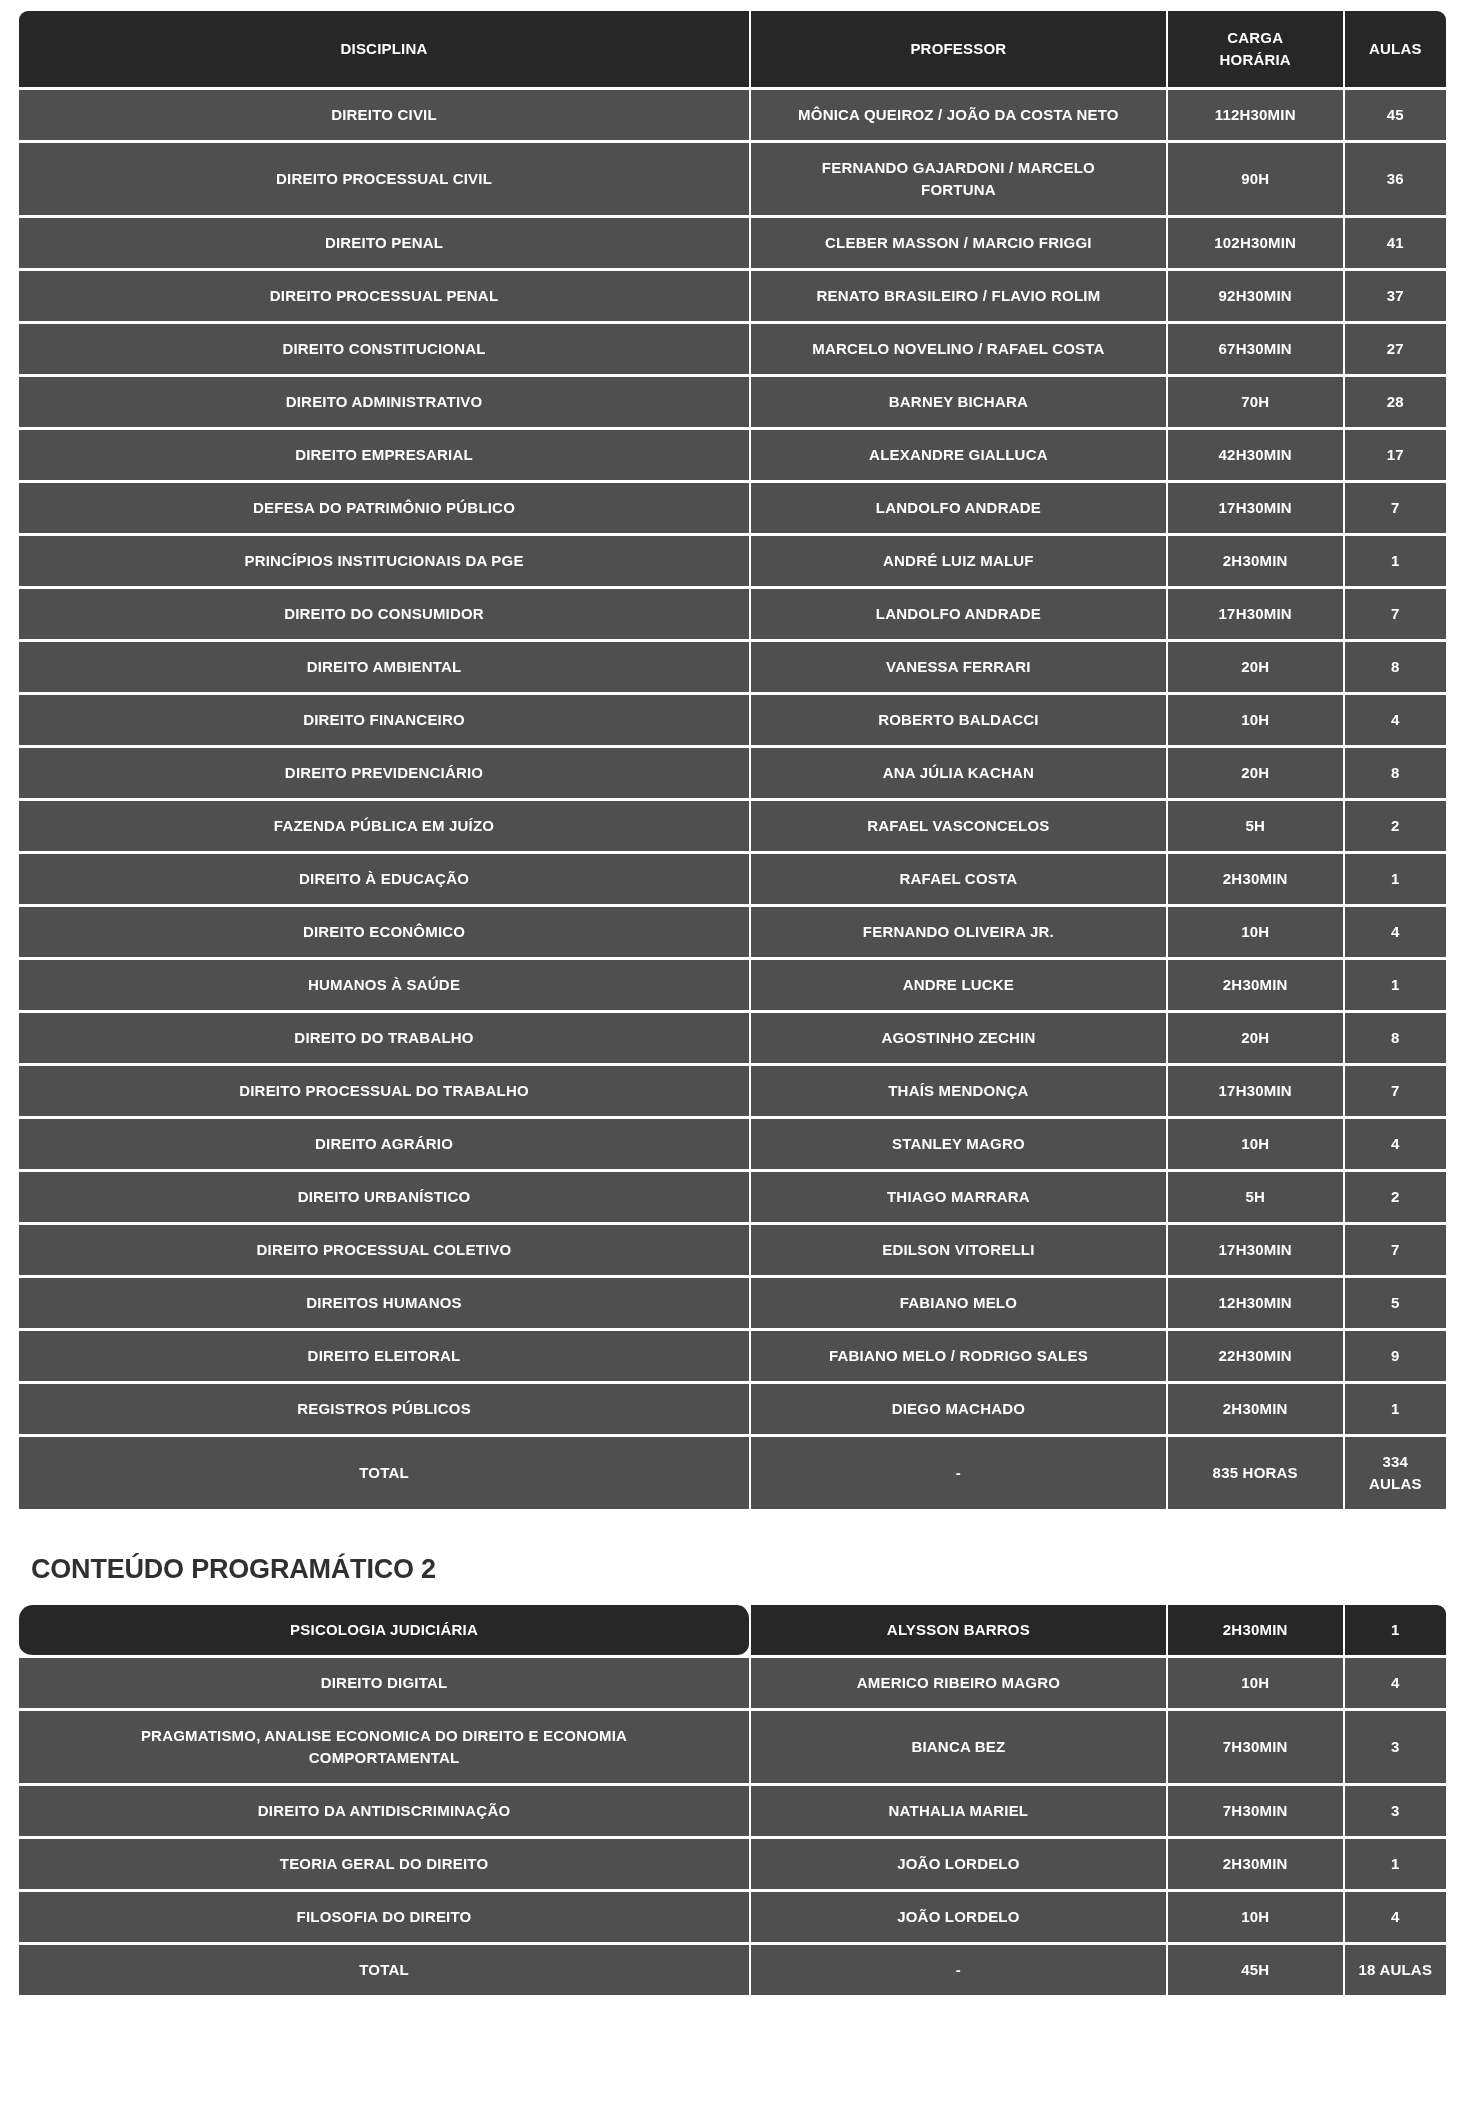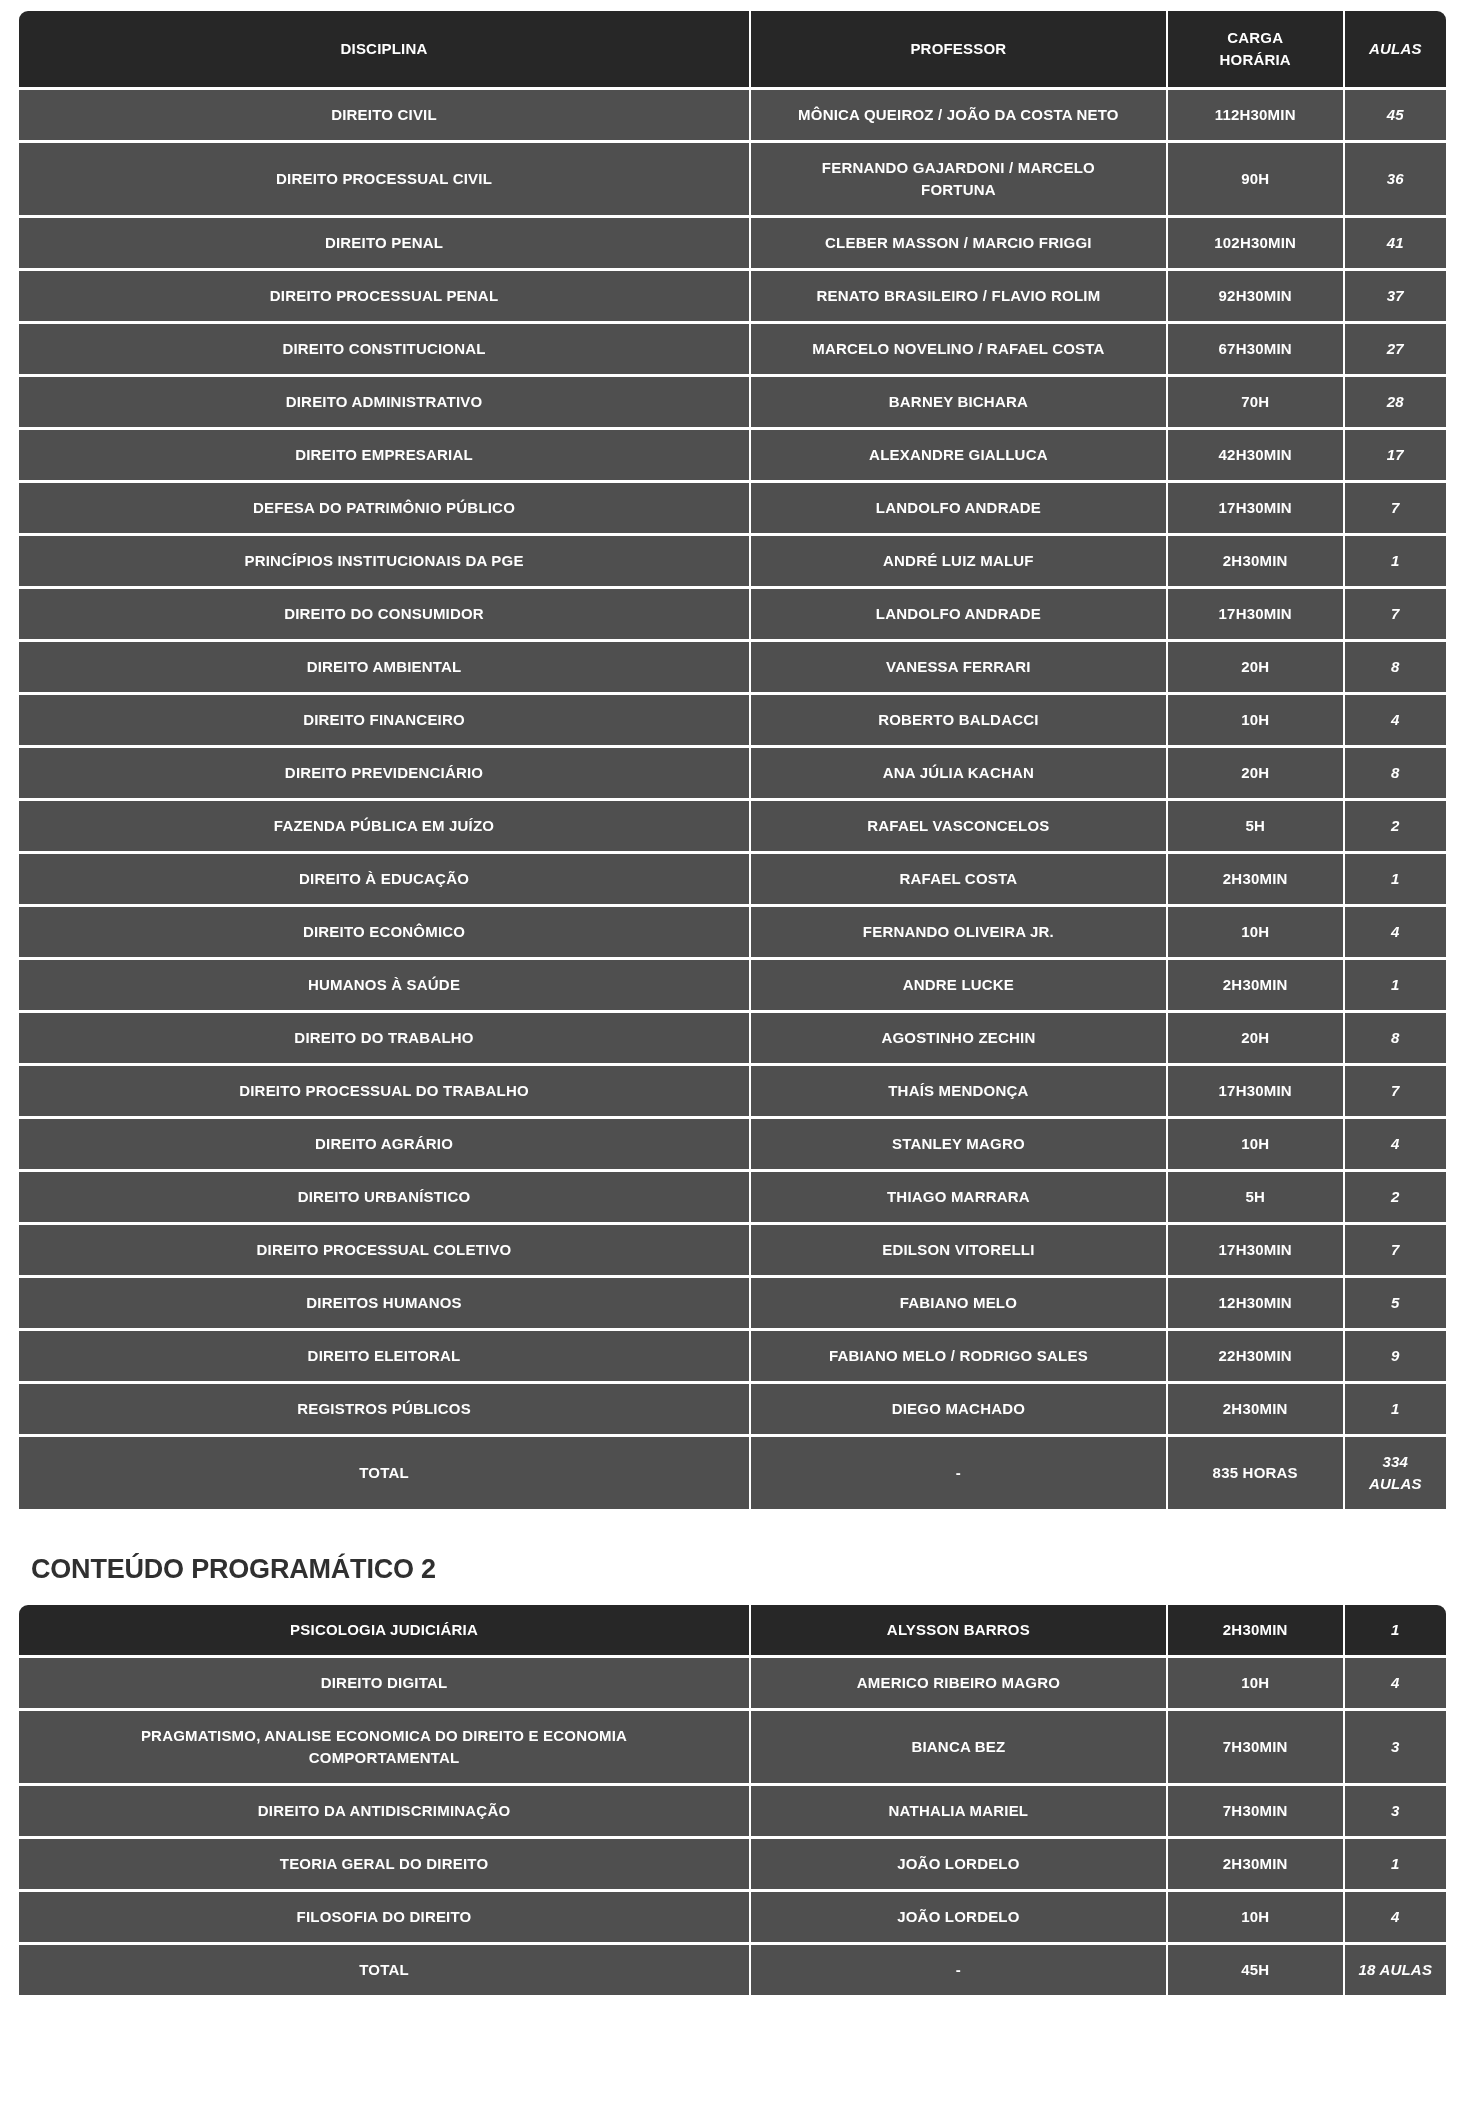--- a/index.html
+++ b/index.html
@@ -21,25 +21,25 @@
   }
   .curriculum th:last-child,.curriculum td:last-child{border-right:none;}
 
   .curriculum th{background:#272727;height:79px;padding:8px 10px;}
   .curriculum td{background:#4f4f4f;}
   .curriculum tr.dark-row td{background:#272727;}
 
   .curriculum .c0{width:51.3%;}
   .curriculum .c1{width:29.2%;}
   .curriculum .c2{width:12.4%;}
-  .curriculum .c3{width:7.1%;font-style:italic;}
+  .curriculum .c3{width:7.1%;}
 
   #table1 thead th:first-child{border-top-left-radius:9px;}
   #table1 thead th:last-child{border-top-right-radius:9px;}
-  #table2 tbody tr:first-child td:first-child{border-top-left-radius:9px;}
+  #table2 tbody tr:first-child td:first-child{border-top-left-radius:9px;border-radius:14px;}
   #table2 tbody tr:first-child td:last-child{border-top-right-radius:9px;}
 
   h2.section-heading{
     margin:42px 1px 20px 12px;
     font-size:27px;line-height:31px;font-weight:700;
     color:#303030;letter-spacing:-.2px;
   }
 </style>
 </head>
 <body>

